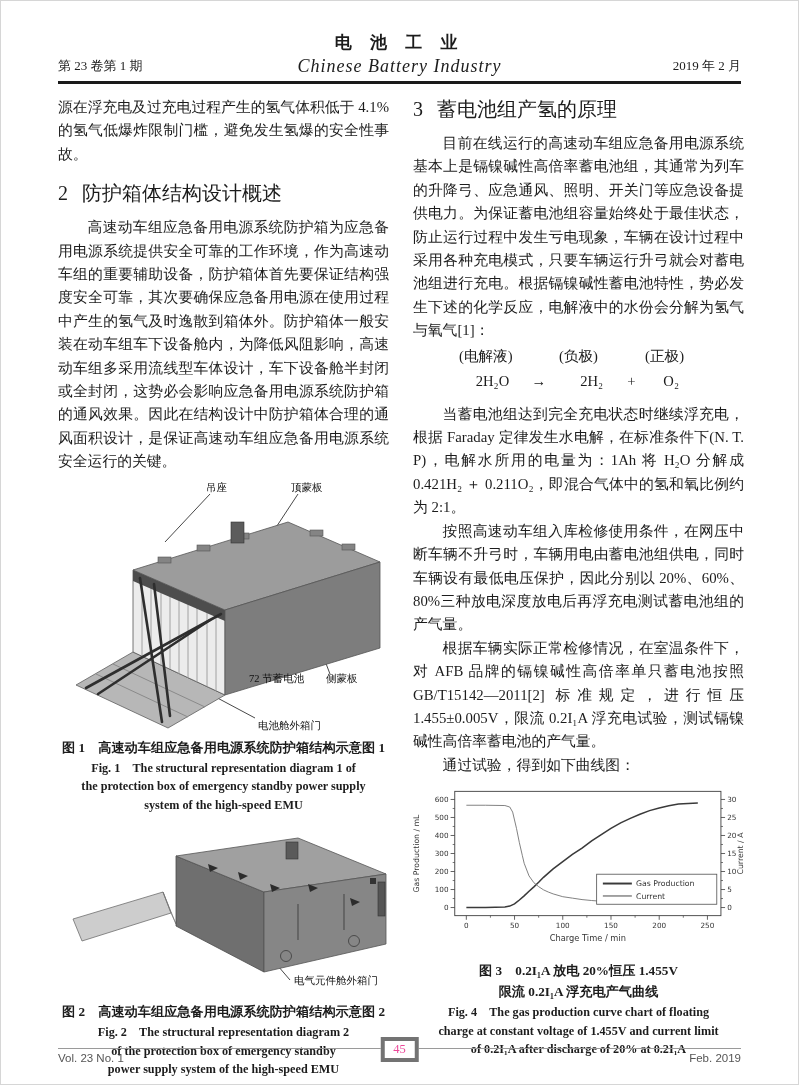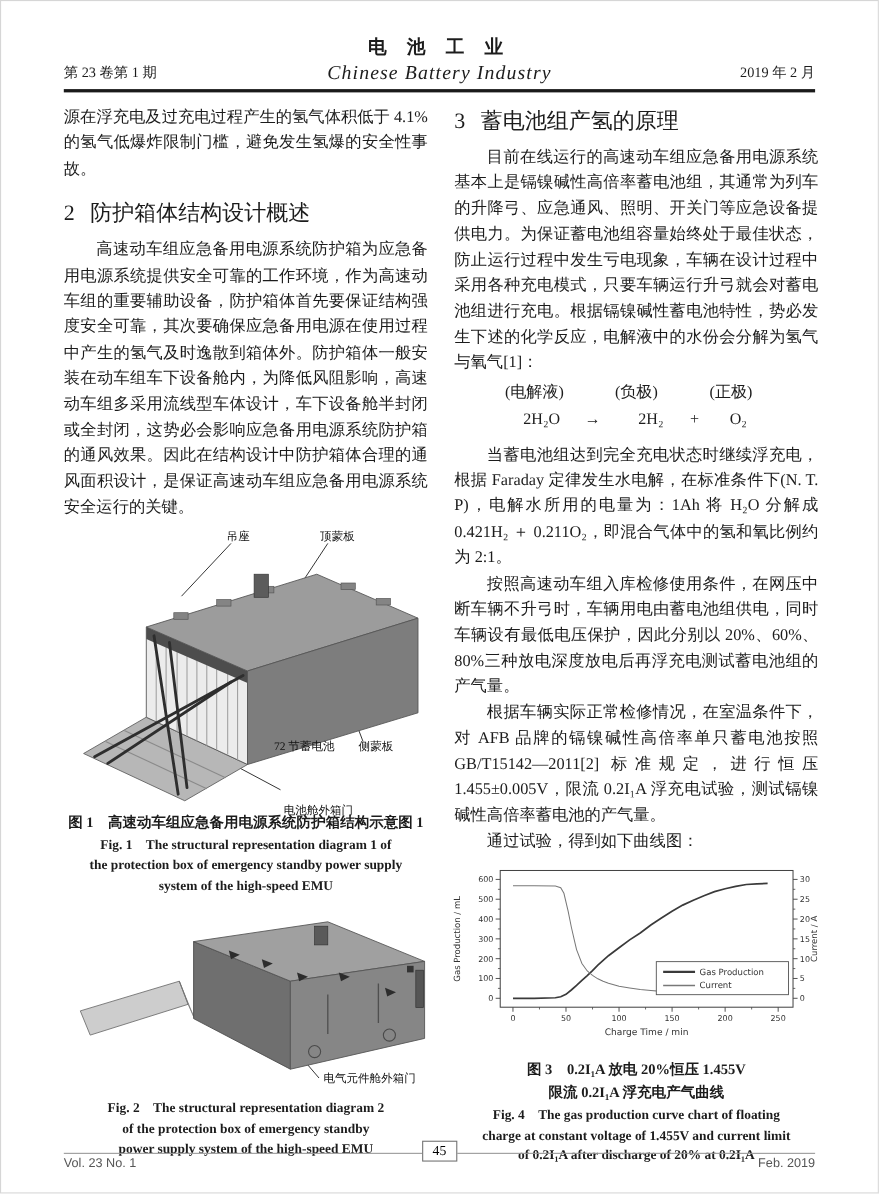--- a/index.html
+++ b/index.html
@@ -31,21 +31,21 @@
   .eq-item{position:absolute;transform:translateX(-50%);white-space:nowrap;}
   .eq-r1{top:0;}
   .eq-r2{top:26px;font-family:Liberation Serif, serif;}
   
   .chart-box{margin:4px 0 0 -6px;}
   .chart-box svg{font-family:"DejaVu Sans","Liberation Sans",sans-serif;}
   
   .footer{position:absolute;left:57px;right:57px;top:1038px;height:34px;}
   .footer-line{position:absolute;left:0;right:0;top:9px;border-top:1.2px solid #9a9a9a;}
   .footer-pageno{position:absolute;left:50%;transform:translateX(-50%);top:-2px;background:#fff;
-                 border:1px solid #737373;padding:1px 9px;font-size:12.5px;color:#000000;}
+                 border:4px solid #737373;padding:1px 9px;font-size:12.5px;color:#ec4899;}
   .footer-left{position:absolute;left:0;top:13px;font-family:"Liberation Sans",sans-serif;font-size:11.5px;color:#555;}
   .footer-right{position:absolute;right:0;top:13px;font-family:"Liberation Sans",sans-serif;font-size:11.5px;color:#555;}
 </style>
 </head>
 <body>
 
 <div class="page">
 
   <div class="hdr-issue">第 23 卷第 1 期</div>
   <div class="hdr-center">
@@ -112,21 +112,21 @@
           <line x1="82" y1="98" x2="104" y2="242"></line>
           <line x1="163" y1="134" x2="28" y2="208"></line>
           <line x1="96" y1="104" x2="112" y2="236"></line>
           <line x1="152" y1="140" x2="40" y2="214"></line>
         </g>
       </svg>
       <span class="fig-label" style="left:148px;top:1px;">吊座</span>
       <span class="fig-label" style="left:233px;top:1px;">顶蒙板</span>
       <span class="fig-label" style="left:191px;top:192px;">72 节蓄电池</span>
       <span class="fig-label" style="left:268px;top:192px;">侧蒙板</span>
-      <span class="fig-label" style="left:200px;top:250px;">电池舱外箱门</span>
+      <span class="fig-label" style="left:200px;top:239px;">电池舱外箱门</span>
     </div>
     <div class="cap-cn">图 1　高速动车组应急备用电源系统防护箱结构示意图 1</div>
     <p class="cap-en">Fig. 1　The structural representation diagram 1 of</p>
     <p class="cap-en">the protection box of emergency standby power supply</p>
     <p class="cap-en">system of the high-speed EMU</p>
 
     <div class="fig-wrap" style="height:174px;margin-top:10px;">
       <svg width="331" height="174" viewBox="0 0 331 174">
 
         <line x1="232" y1="156" x2="208" y2="128" stroke="#333" stroke-width="0.9"></line>
@@ -156,20 +156,21 @@
         </g>
 
         <circle cx="228" cy="132" r="5.5" fill="none" stroke="#4a4a4a" stroke-width="1"></circle>
         <circle cx="296" cy="117" r="5.5" fill="none" stroke="#4a4a4a" stroke-width="1"></circle>
 
         <rect x="320" y="58" width="7" height="34" fill="#555" stroke="#333" stroke-width="0.6"></rect>
         <rect x="312" y="54" width="6" height="6" fill="#333"></rect>
       </svg>
       <span class="fig-label" style="left:236px;top:150px;">电气元件舱外箱门</span>
     </div>
+    <div class="cap-cn">图 2　高速动车组应急备用电源系统防护箱结构示意图 2</div>
     <p class="cap-en">Fig. 2　The structural representation diagram 2</p>
     <p class="cap-en">of the protection box of emergency standby</p>
     <p class="cap-en">power supply system of the high-speed EMU</p>
   </div>
 
   <div class="col col-right">
 
     <div class="sec-head" style="margin-top:0;">
       <span class="num">3</span><span>蓄电池组产氢的原理</span>
     </div>

